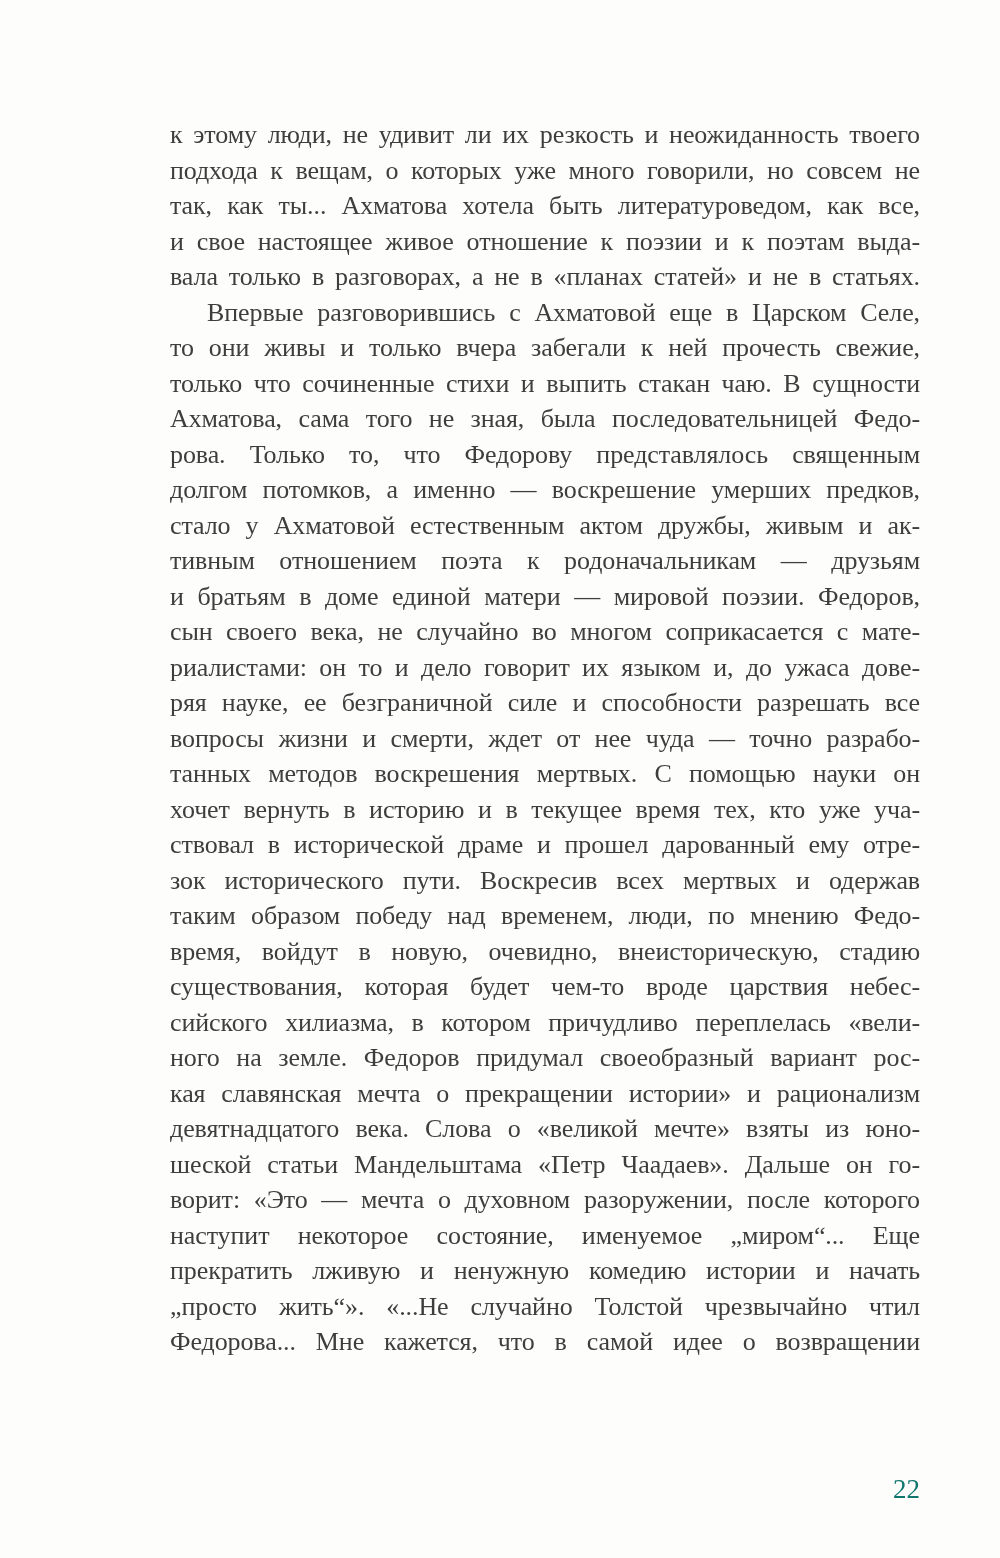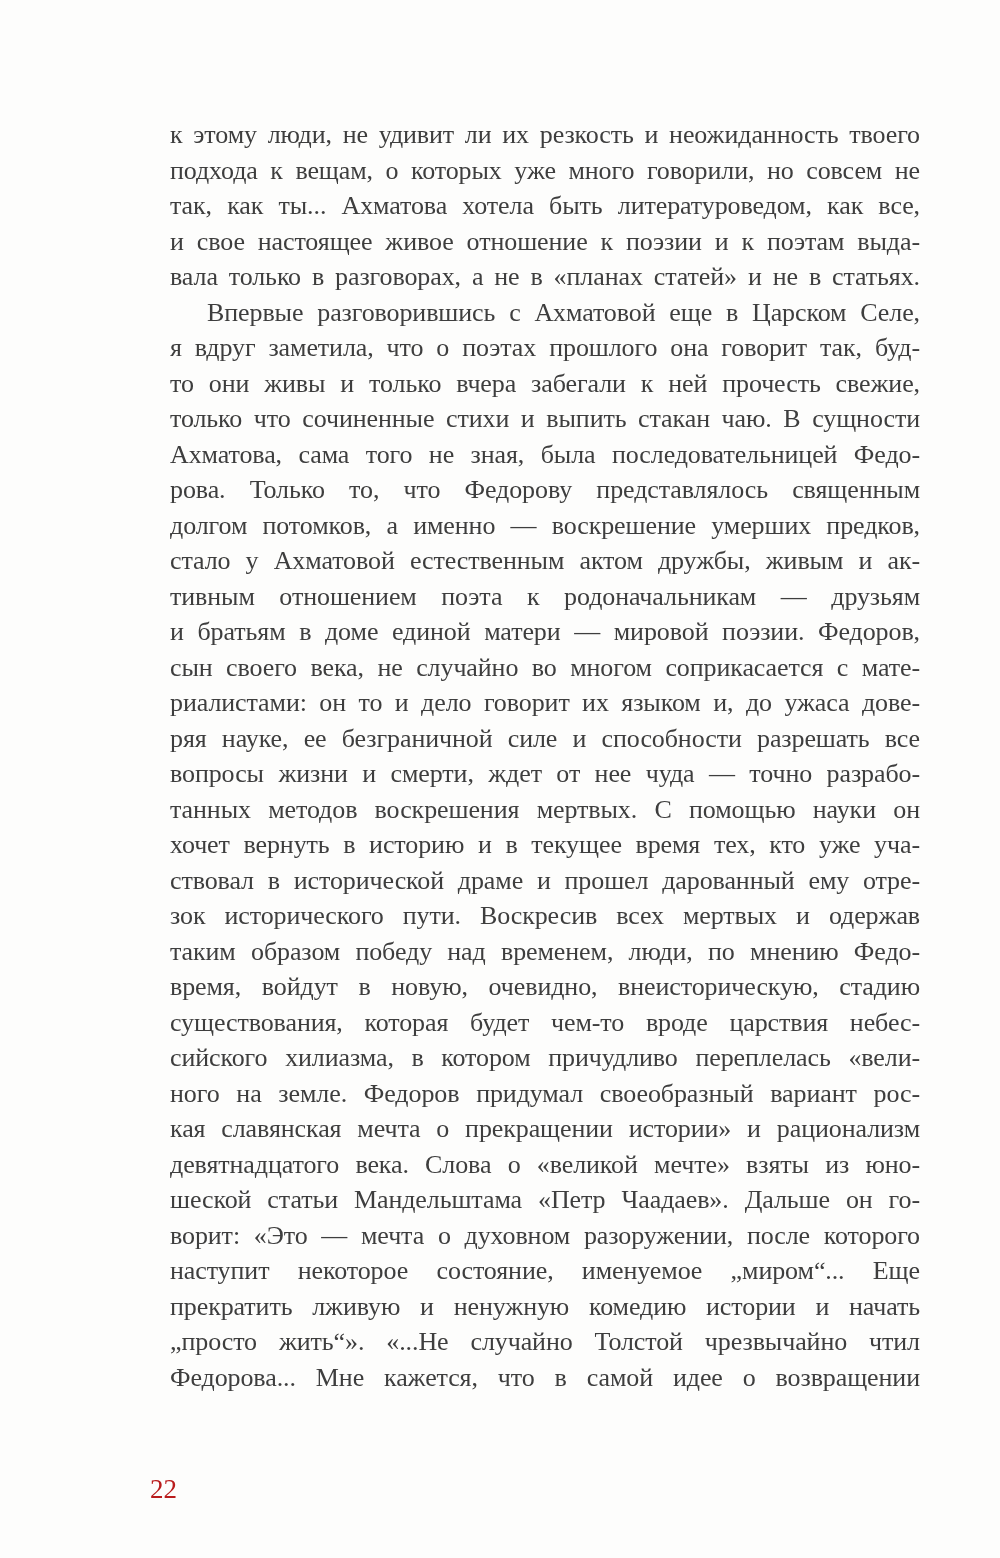--- a/index.html
+++ b/index.html
@@ -35,38 +35,37 @@
     margin-left: 20px;
   }
   .line.indent {
     text-indent: 37px;
   }
   .page-number {
     position: absolute;
     top: 1474px;
     left: 150px;
     width: 770px;
-    text-align: left;
+    text-align: right;
     font-size: 27px;
     line-height: 30px;
-    color: #b91c1c;
+    color: #0f766e;
   }
 </style>
 </head>
 <body>
 
 <div class="page">
   <div class="text-block">
       <div class="line">к этому люди, не удивит ли их резкость и неожиданность твоего</div>
       <div class="line">подхода к вещам, о которых уже много говорили, но совсем не</div>
       <div class="line">так, как ты... Ахматова хотела быть литературоведом, как все,</div>
       <div class="line">и свое настоящее живое отношение к поэзии и к поэтам выда-</div>
       <div class="line">вала только в разговорах, а не в «планах статей» и не в статьях.</div>
       <div class="line indent">Впервые разговорившись с Ахматовой еще в Царском Селе,</div>
-      <div class="line">я вдруг заметила, что о поэтах прошлого она говорит так, буд-</div>
       <div class="line">то они живы и только вчера забегали к ней прочесть свежие,</div>
       <div class="line">только что сочиненные стихи и выпить стакан чаю. В сущности</div>
       <div class="line">Ахматова, сама того не зная, была последовательницей Федо-</div>
       <div class="line">рова. Только то, что Федорову представлялось священным</div>
       <div class="line">долгом потомков, а именно — воскрешение умерших предков,</div>
       <div class="line">стало у Ахматовой естественным актом дружбы, живым и ак-</div>
       <div class="line">тивным отношением поэта к родоначальникам — друзьям</div>
       <div class="line">и братьям в доме единой матери — мировой поэзии. Федоров,</div>
       <div class="line">сын своего века, не случайно во многом соприкасается с мате-</div>
       <div class="line">риалистами: он то и дело говорит их языком и, до ужаса дове-</div>

